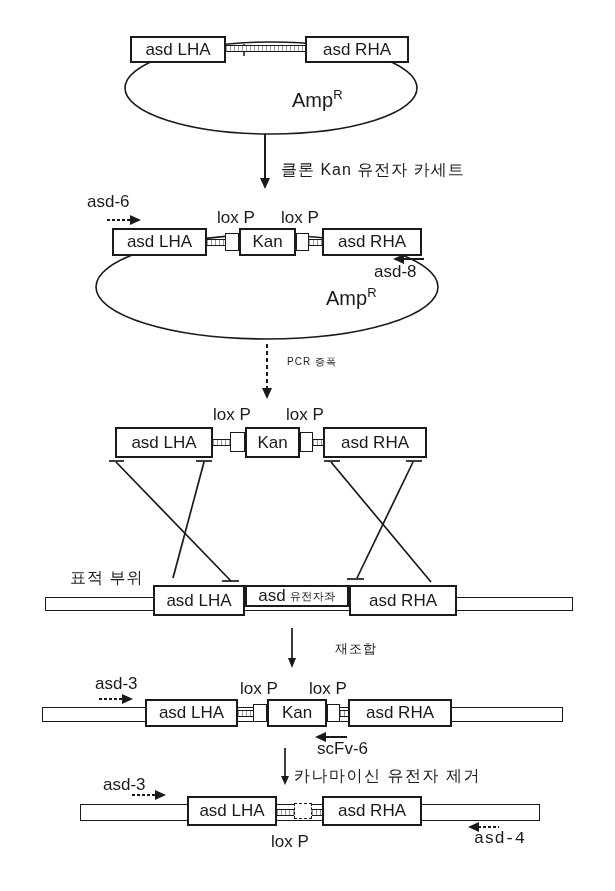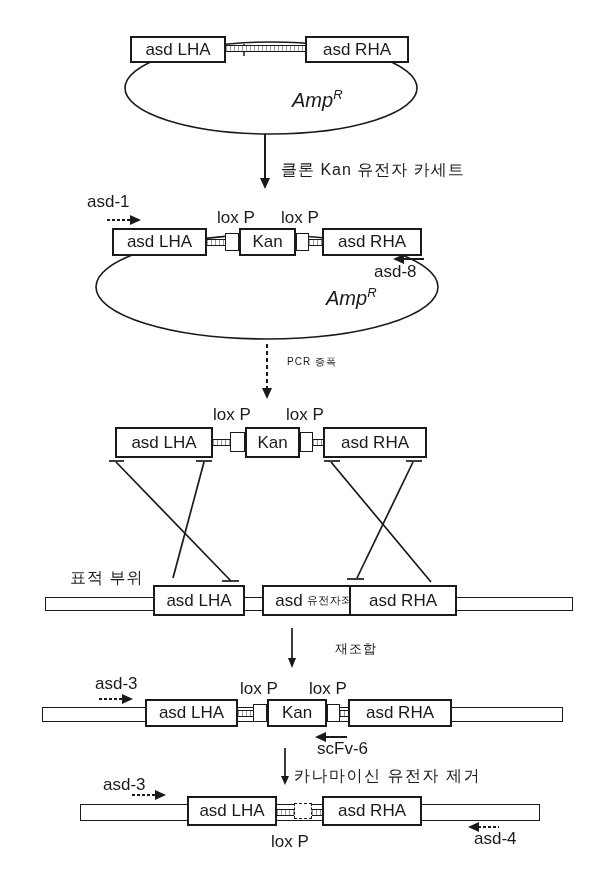--- a/index.html
+++ b/index.html
@@ -12,21 +12,21 @@
   svg.lines{position:absolute;left:0;top:0;z-index:0;}
   .bar{position:absolute;box-sizing:border-box;border:1.5px solid #1a1a1a;background:#fff;z-index:1;}
   .conn{position:absolute;box-sizing:border-box;height:7px;border-top:1.5px solid #1a1a1a;border-bottom:1.5px solid #1a1a1a;
         background-color:#fff;background-image:repeating-linear-gradient(90deg,#9a9a9a 0 1px,transparent 1px 4px);z-index:2;}
   .gene-box{position:absolute;box-sizing:border-box;border:2px solid #1a1a1a;background:#fff;
         display:flex;align-items:center;justify-content:center;font-size:17px;white-space:nowrap;z-index:3;}
   .small-box{position:absolute;box-sizing:border-box;border:1.5px solid #1a1a1a;background:#fff;z-index:3;}
   .small-box.dashed{border-style:dashed;}
   .lbl{position:absolute;white-space:nowrap;z-index:4;font-size:17px;line-height:1.1;}
   .lbl-ko{position:absolute;white-space:nowrap;z-index:4;font-size:16px;line-height:1.2;letter-spacing:1px;}
-  .amp{font-size:20px;font-style:italic;}
+  .amp{font-size:20px;}
   .amp sup{font-size:13px;}
   .locus-sub{font-size:11px;margin-left:4px;letter-spacing:0.5px;}
 </style>
 </head>
 <body>
 
 <div class="canvas">
 
   <svg class="lines" width="615" height="891" viewBox="0 0 615 891" fill="none" stroke="#1a1a1a">
 
@@ -96,21 +96,21 @@
     <span>asd LHA</span>
   </div>
   <div class="gene-box" style="left:305px;top:36px;width:104px;height:27px;">
     <span>asd RHA</span>
   </div>
   <div class="lbl amp" style="left:292px;top:88px;">
     <span>Amp</span><sup>R</sup>
   </div>
   <div class="lbl-ko" style="left:281px;top:160px;">클론 Kan 유전자 카세트</div>
 
-  <div class="lbl" style="left:87px;top:193px;">asd-1</div>
+  <div class="lbl" style="left:87px;top:193px;">asd-6</div>
   <div class="lbl" style="left:217px;top:209px;">lox P</div>
   <div class="lbl" style="left:281px;top:209px;">lox P</div>
   <div class="gene-box" style="left:112px;top:228px;width:95px;height:28px;">
     <span>asd LHA</span>
   </div>
   <div class="conn" style="left:207px;top:239px;width:18px;"></div>
   <div class="small-box" style="left:225px;top:233px;width:14px;height:18px;"></div>
   <div class="gene-box" style="left:239px;top:228px;width:57px;height:28px;">
     <span>Kan</span>
   </div>
@@ -139,21 +139,21 @@
   <div class="conn" style="left:313px;top:439px;width:10px;"></div>
   <div class="gene-box" style="left:323px;top:427px;width:104px;height:31px;">
     <span>asd RHA</span>
   </div>
 
   <div class="lbl-ko" style="left:70px;top:568px;">표적 부위</div>
   <div class="bar" style="left:45px;top:597px;width:528px;height:14px;"></div>
   <div class="gene-box" style="left:153px;top:585px;width:92px;height:31px;">
     <span>asd LHA</span>
   </div>
-  <div class="gene-box" style="left:262px;top:585px;width:104px;height:31px;">
+  <div class="gene-box" style="left:245px;top:585px;width:104px;height:22px;">
     <span>asd</span>
     <span class="locus-sub">유전자좌</span>
   </div>
   <div class="gene-box" style="left:349px;top:585px;width:108px;height:31px;">
     <span>asd RHA</span>
   </div>
   <div class="lbl-ko" style="left:303px;top:641px;font-size:13px;margin-left:32px;">재조합</div>
 
   <div class="lbl" style="left:95px;top:675px;">asd-3</div>
   <div class="lbl" style="left:240px;top:680px;">lox P</div>
@@ -180,15 +180,15 @@
   <div class="gene-box" style="left:187px;top:796px;width:90px;height:30px;">
     <span>asd LHA</span>
   </div>
   <div class="conn" style="left:277px;top:809px;width:17px;"></div>
   <div class="small-box dashed" style="left:294px;top:803px;width:18px;height:16px;"></div>
   <div class="conn" style="left:312px;top:809px;width:10px;"></div>
   <div class="gene-box" style="left:322px;top:796px;width:100px;height:30px;">
     <span>asd RHA</span>
   </div>
   <div class="lbl" style="left:271px;top:833px;">lox P</div>
-  <div class="lbl" style="left:474px;top:830px;">asd-4</div>
+  <div class="lbl" style="left:474px;top:830px;font-family:Liberation Mono, monospace;">asd-4</div>
 
 </div>
 
 </body></html>

